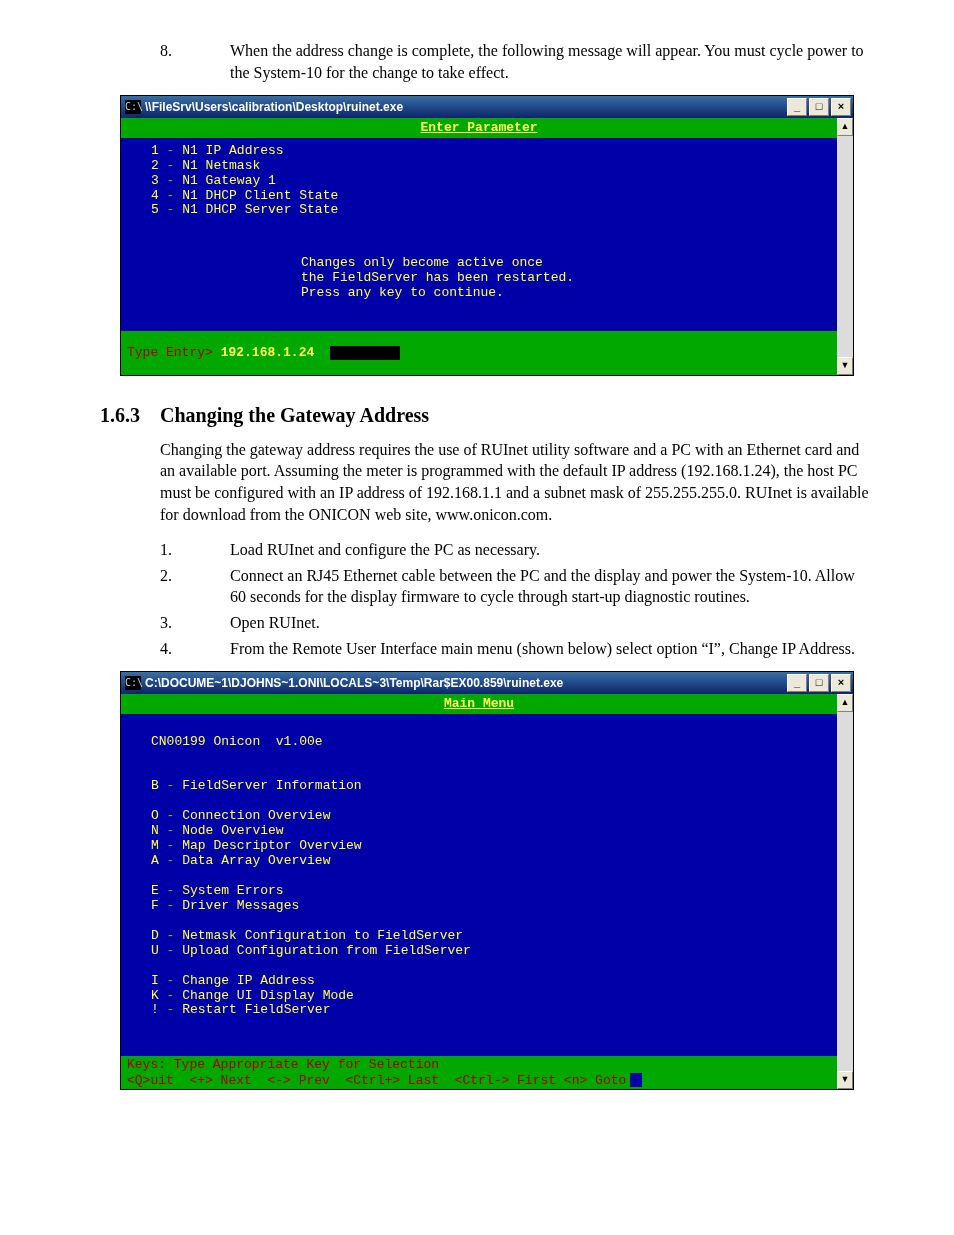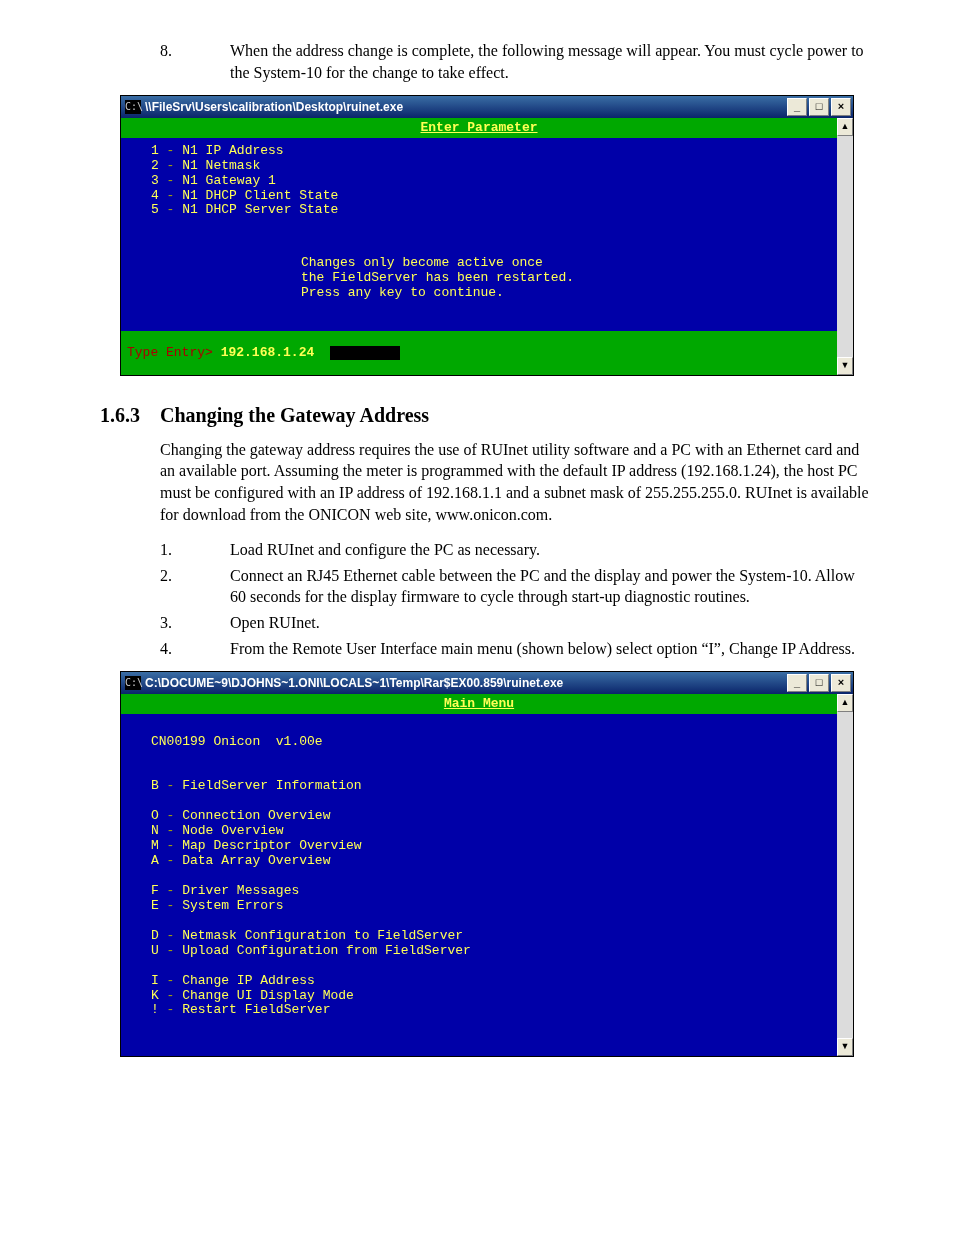--- a/index.html
+++ b/index.html
@@ -195,40 +195,42 @@
     </div>
     <div class="step-row">
       <div class="step-num">4.</div>
       <div class="step-text">From the Remote User Interface main menu (shown below) select option “I”, Change IP Address.</div>
     </div>
   </div>
 
 <div class="console-window">
   <div class="title-bar">
     <span class="cmd-icon">C:\</span>
-    <span class="title-text">C:\DOCUME~9\DJOHNS~1.ONI\LOCALS~1\Temp\Rar$EX00.859\ruinet.exe</span>
+    <span class="title-text">C:\DOCUME~1\DJOHNS~1.ONI\LOCALS~3\Temp\Rar$EX00.859\ruinet.exe</span>
     <span class="win-btns">
       <span class="win-btn">_</span>
       <span class="win-btn">□</span>
       <span class="win-btn">×</span>
     </span>
   </div>
   <div class="console-client">
     <div class="console-body">
       <div class="green-bar">Main Menu</div>
       <div class="blue-area" style="">
 <span>CN00199 Onicon  v1.00e</span>
 
 <div id="c2-groups">
 <div class="menu-line"><span class="k">B</span><span class="d"> - </span><span class="t">FieldServer Information</span></div>
 <div class="menu-line"><span class="k">O</span><span class="d"> - </span><span class="t">Connection Overview</span></div><div class="menu-line"><span class="k">N</span><span class="d"> - </span><span class="t">Node Overview</span></div><div class="menu-line"><span class="k">M</span><span class="d"> - </span><span class="t">Map Descriptor Overview</span></div><div class="menu-line"><span class="k">A</span><span class="d"> - </span><span class="t">Data Array Overview</span></div>
-<div class="menu-line"><span class="k">F</span><span class="d"> - </span><span class="t">Driver Messages</span></div><div class="menu-line"><span class="k">E</span><span class="d"> - </span><span class="t">System Errors</span></div>
+<div class="menu-line"><span class="k">E</span><span class="d"> - </span><span class="t">System Errors</span></div><div class="menu-line"><span class="k">F</span><span class="d"> - </span><span class="t">Driver Messages</span></div>
 <div class="menu-line"><span class="k">D</span><span class="d"> - </span><span class="t">Netmask Configuration to FieldServer</span></div><div class="menu-line"><span class="k">U</span><span class="d"> - </span><span class="t">Upload Configuration from FieldServer</span></div>
 <div class="menu-line"><span class="k">I</span><span class="d"> - </span><span class="t">Change IP Address</span></div><div class="menu-line"><span class="k">K</span><span class="d"> - </span><span class="t">Change UI Display Mode</span></div><div class="menu-line"><span class="k">!</span><span class="d"> - </span><span class="t">Restart FieldServer</span></div></div>
       </div>
+      <div class="footer-bar"><span>Keys: Type Appropriate Key for Selection</span>
+<span>&lt;Q&gt;uit  &lt;+&gt; Next  &lt;-&gt; Prev  &lt;Ctrl+&gt; Last  &lt;Ctrl-&gt; First &lt;n&gt; Goto</span><span class="cursor2"></span></div>
     </div>
     <div class="scrollbar">
       <div class="sb-btn">▲</div>
       <div class="sb-track"></div>
       <div class="sb-btn">▼</div>
     </div>
   </div>
 </div>
 
 </body></html>

